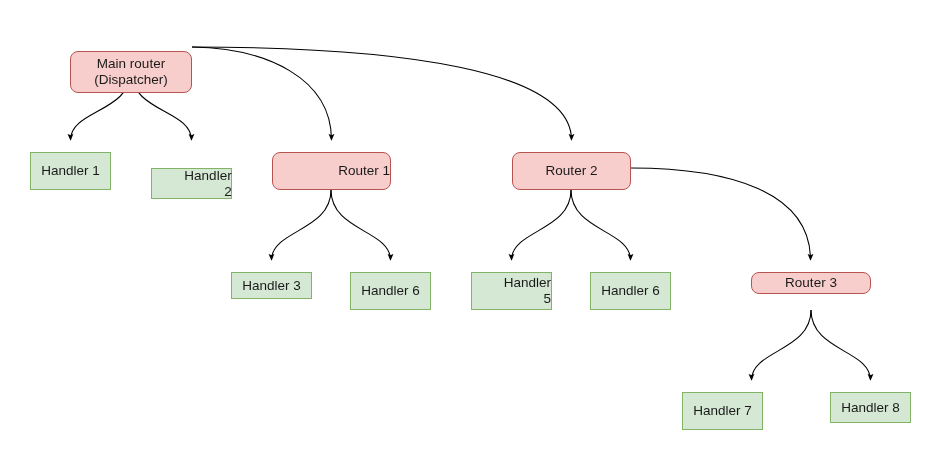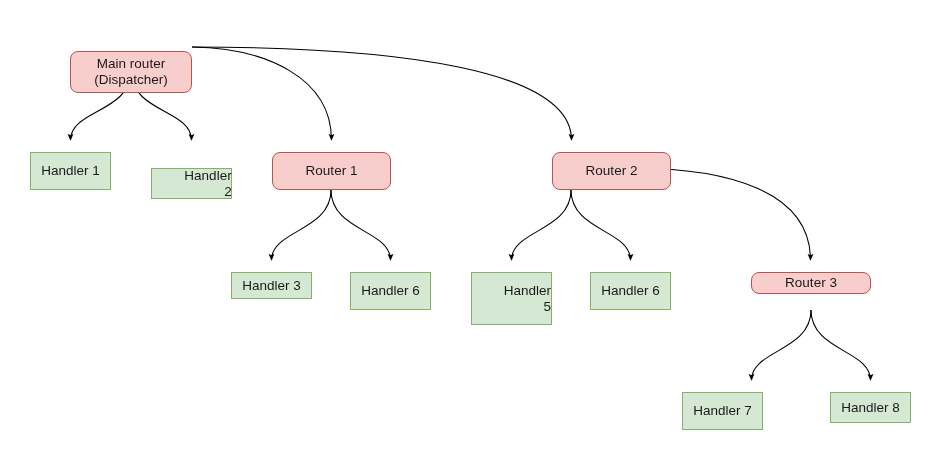--- a/index.html
+++ b/index.html
@@ -75,24 +75,24 @@
         <path d="M 811,310 C 811,351 751.5,350 751.5,380" fill="none" stroke="#000000" stroke-width="1.1" marker-end="url(#arrowhead)"></path>
         <path d="M 811,310 C 811,351 870.5,350 870.5,380" fill="none" stroke="#000000" stroke-width="1.1" marker-end="url(#arrowhead)"></path>
       </g>
   </svg>
 
   <div id="node-group">
       <div class="node node-router" style="left: 70px; top: 29px; width: 122px; height: 42px; margin-top: 22px;"><span>Main router
 (Dispatcher)</span></div>
       <div class="node node-handler" style="left: 30px; top: 152px; width: 81px; height: 38px;"><span>Handler 1</span></div>
       <div class="node node-handler" style="left: 151px; top: 168px; width: 81px; height: 31px; padding-left: 33px;"><span>Handler 2</span></div>
-      <div class="node node-router" style="left: 272px; top: 152px; width: 119px; height: 38px;"><span>Router 1</span></div>
-      <div class="node node-router" style="left: 512px; top: 152px; width: 119px; height: 38px; margin-left: 40px;"><span>Router 2</span></div>
+      <div class="node node-router" style="left: 272px; top: 152px; width: 119px; height: 38px; justify-content: flex-end;"><span>Router 1</span></div>
+      <div class="node node-router" style="left: 512px; top: 152px; width: 119px; height: 38px;"><span>Router 2</span></div>
       <div class="node node-handler" style="left: 231px; top: 272px; width: 81px; height: 27px;"><span>Handler 3</span></div>
       <div class="node node-handler" style="left: 350px; top: 272px; width: 81px; height: 38px;"><span>Handler 6</span></div>
-      <div class="node node-handler" style="left: 471px; top: 272px; width: 81px; height: 53px; padding-left: 29px;"><span>Handler 5</span></div>
+      <div class="node node-handler" style="left: 471px; top: 272px; width: 81px; height: 38px; padding-left: 29px;"><span>Handler 5</span></div>
       <div class="node node-handler" style="left: 590px; top: 272px; width: 81px; height: 38px;"><span>Handler 6</span></div>
       <div class="node node-router" style="left: 751px; top: 272px; width: 120px; height: 22px;"><span>Router 3</span></div>
       <div class="node node-handler" style="left: 682px; top: 392px; width: 81px; height: 38px;"><span>Handler 7</span></div>
       <div class="node node-handler" style="left: 830px; top: 392px; width: 81px; height: 31px;"><span>Handler 8</span></div>
     </div>
 
 </div>
 
 </body></html>

